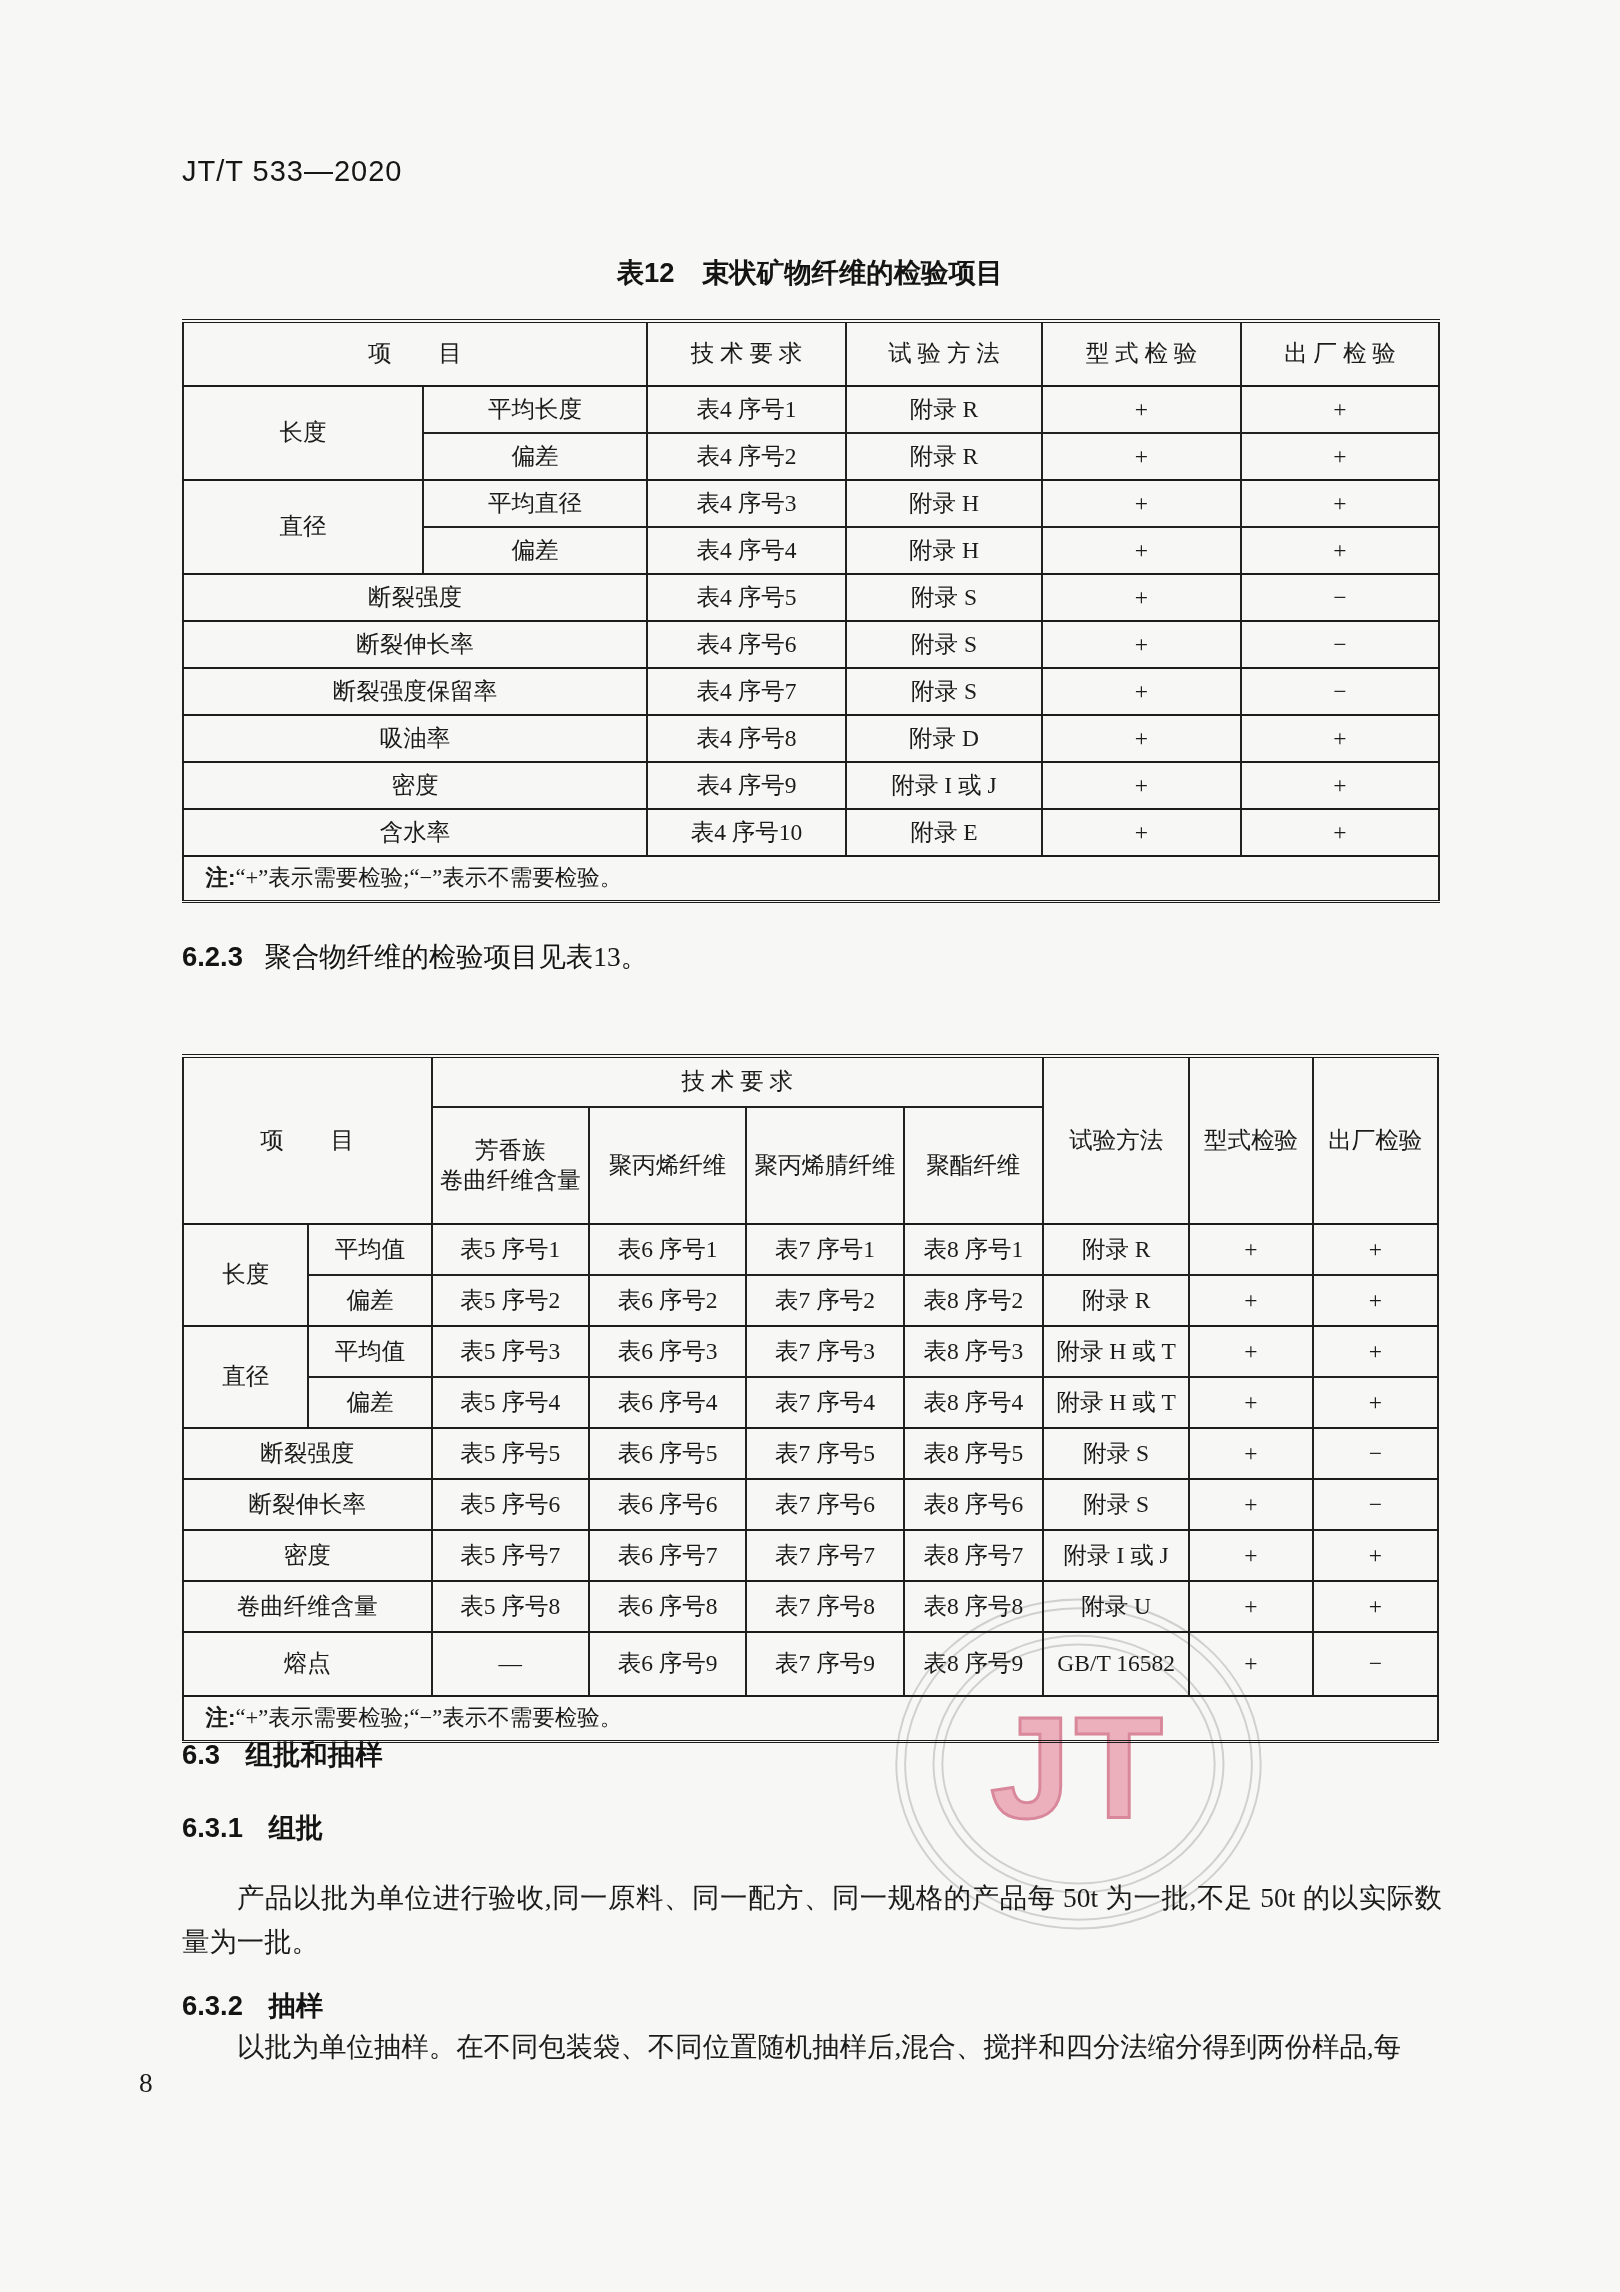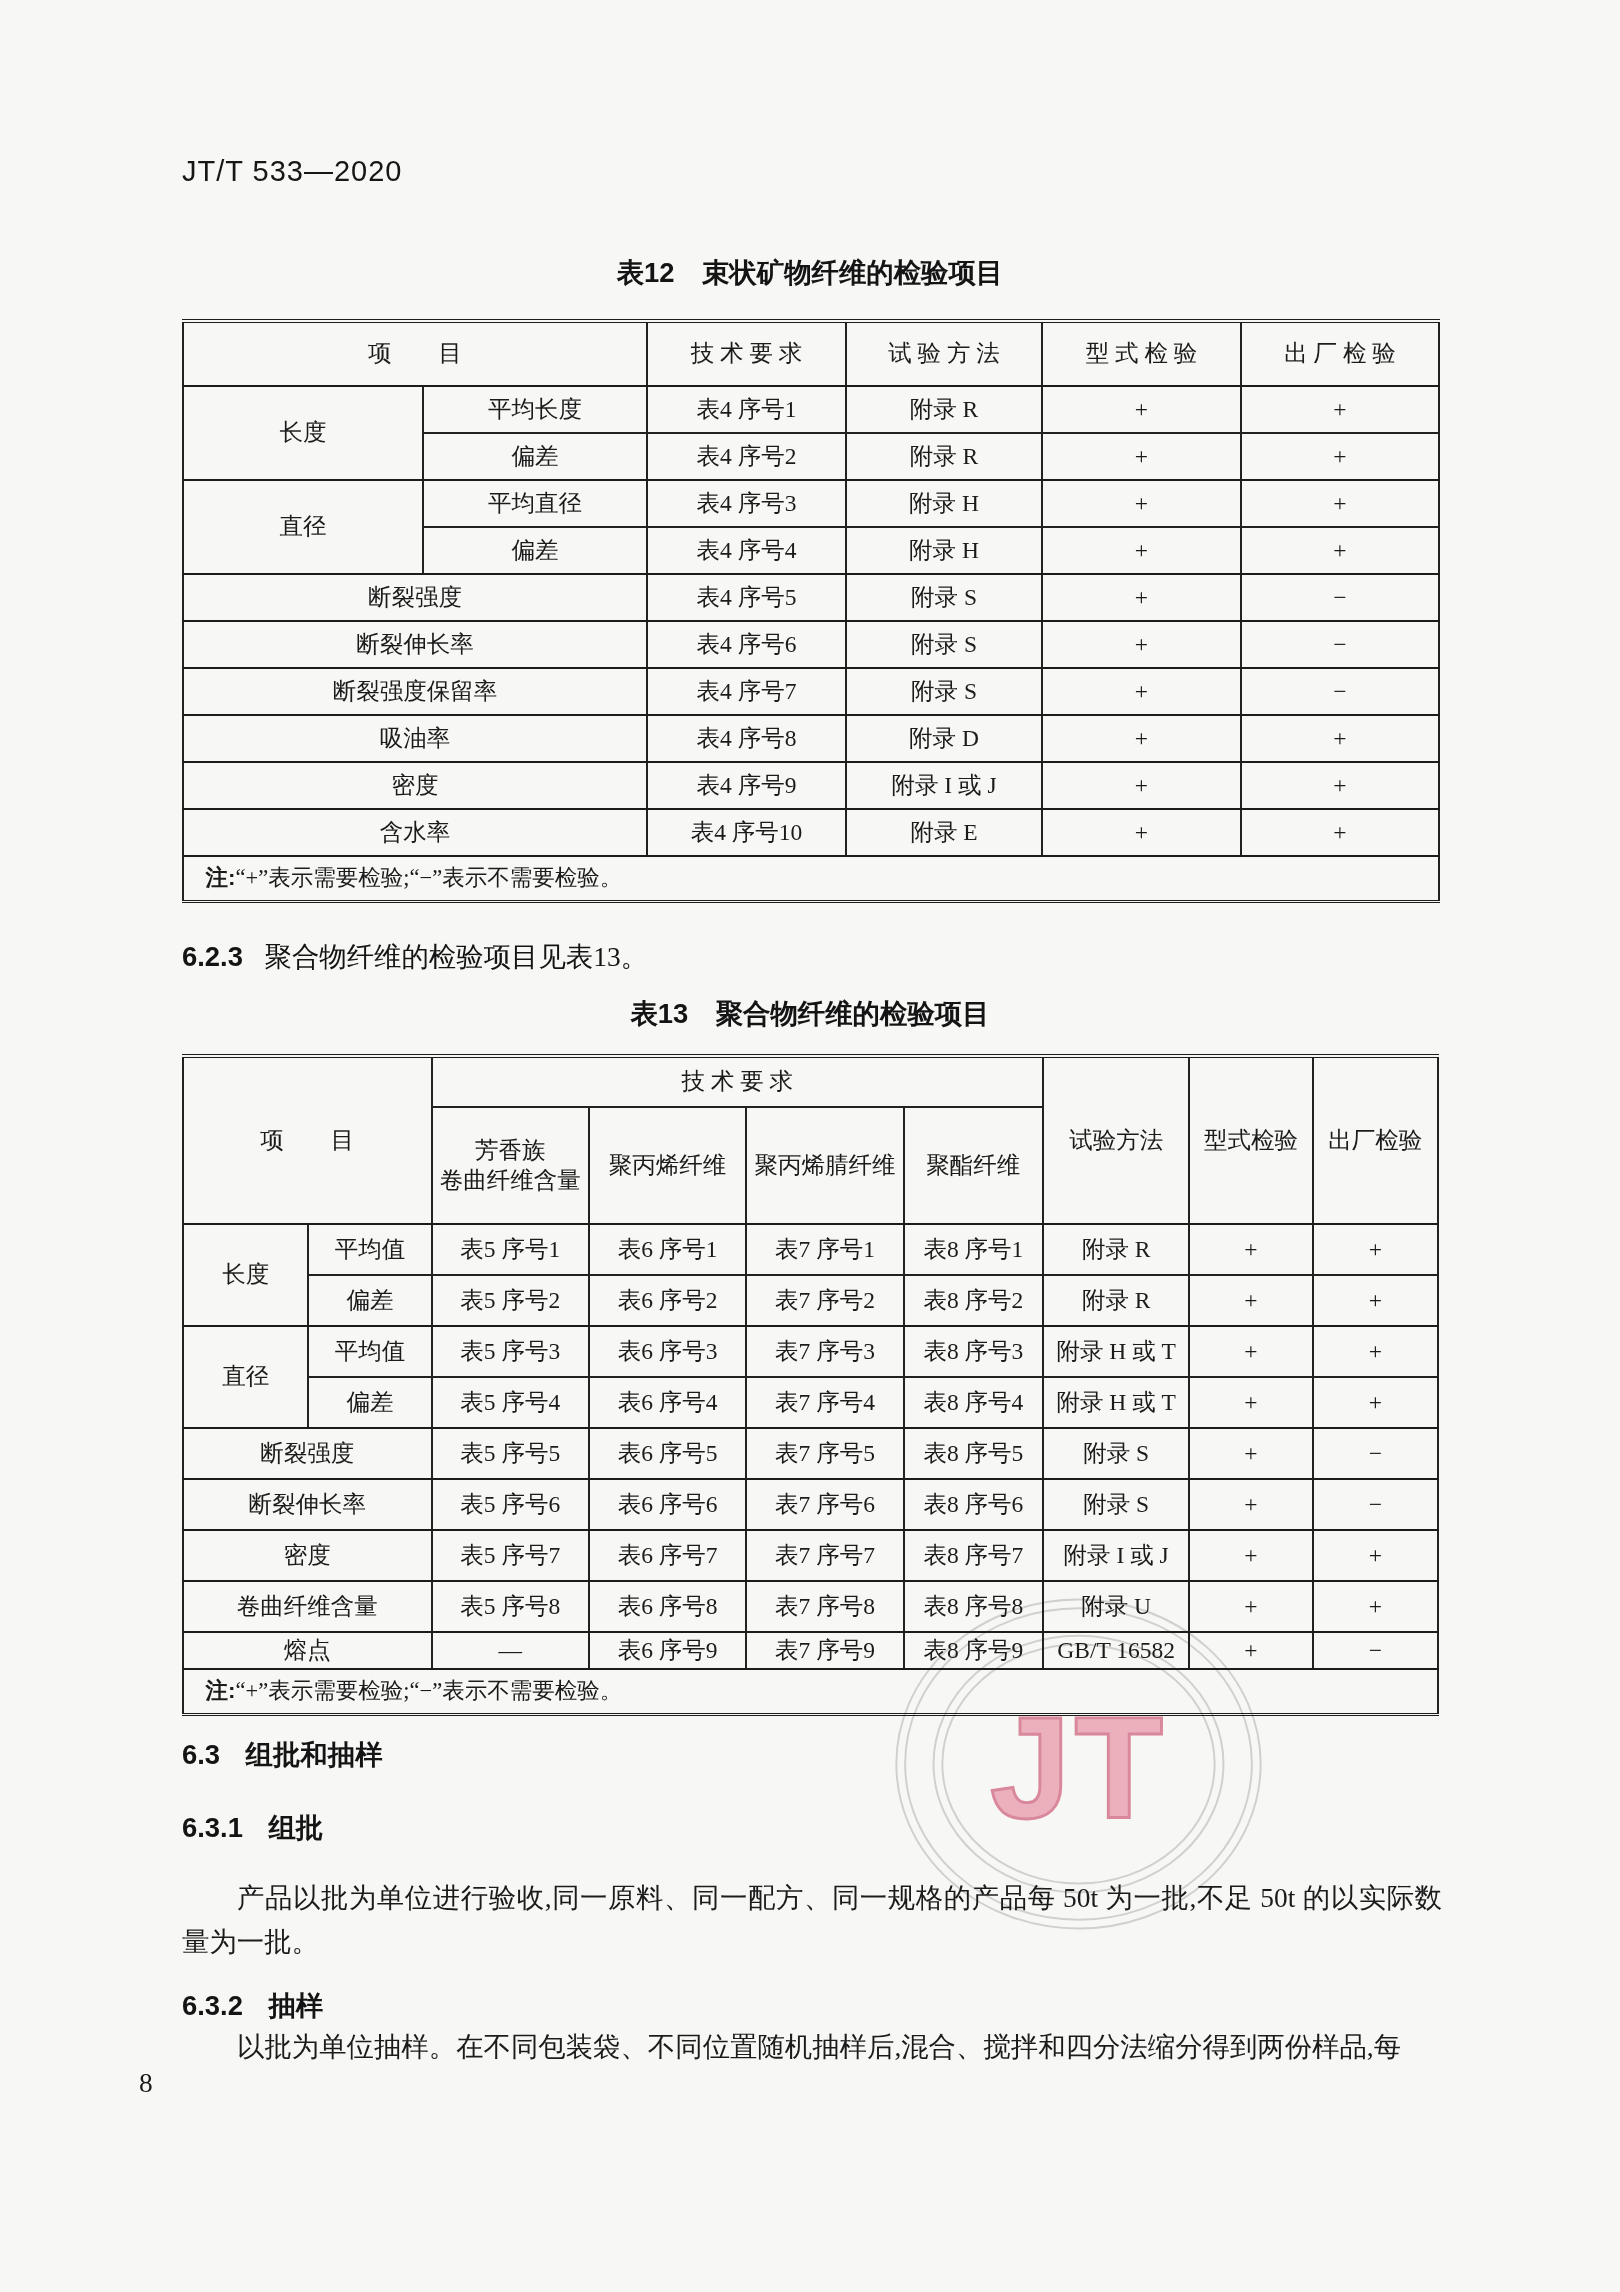--- a/index.html
+++ b/index.html
@@ -184,21 +184,20 @@
           <span class="note-label">注:</span><span>“+”表示需要检验;“−”表示不需要检验。</span>
         </td>
       </tr>
     </tbody>
       </table>
 
     <div class="heading" id="sec623">
       <span class="h-num" style="margin-right:21.6px">6.2.3</span><span class="body-part">聚合物纤维的检验项目见表13。</span>
     </div>
 
-    <div class="tbl-title" id="t13-title">表13　聚合物纤维的检验项目</div>
 
     <table class="std" id="table13">
       <colgroup>
         <col style="width:125px">
           <col style="width:123px">
           <col style="width:157px">
         <col style="width:157px">
           <col style="width:157px">
           <col style="width:139px">
         <col style="width:146px">
@@ -297,21 +296,21 @@
       <tr class="gsep" style="height:51px">
         <td colspan="2">卷曲纤维含量</td>
         <td>表5 序号8</td>
         <td>表6 序号8</td>
         <td>表7 序号8</td>
         <td>表8 序号8</td>
         <td>附录 U</td>
         <td>+</td>
         <td>+</td>
       </tr>
-      <tr class="gsep" style="height:37px">
+      <tr class="gsep" style="height:64px">
         <td colspan="2">熔点</td>
         <td>—</td>
         <td>表6 序号9</td>
         <td>表7 序号9</td>
         <td>表8 序号9</td>
         <td>GB/T 16582</td>
         <td>+</td>
         <td>−</td>
       </tr>
       <tr class="noter" style="height:45px">

